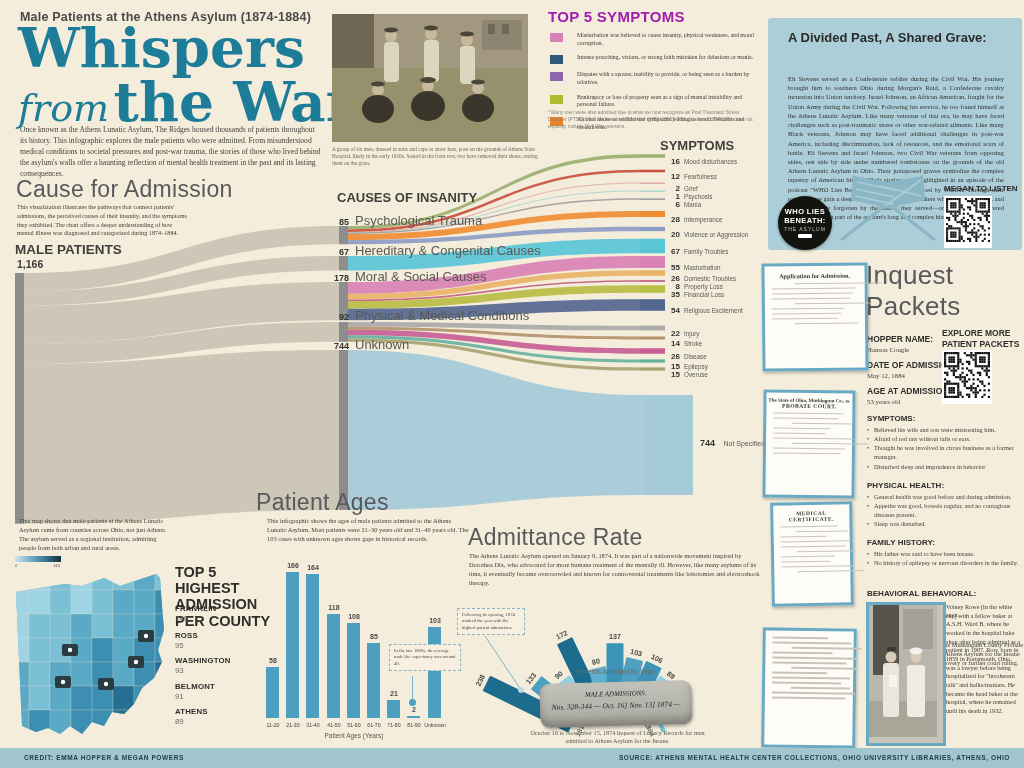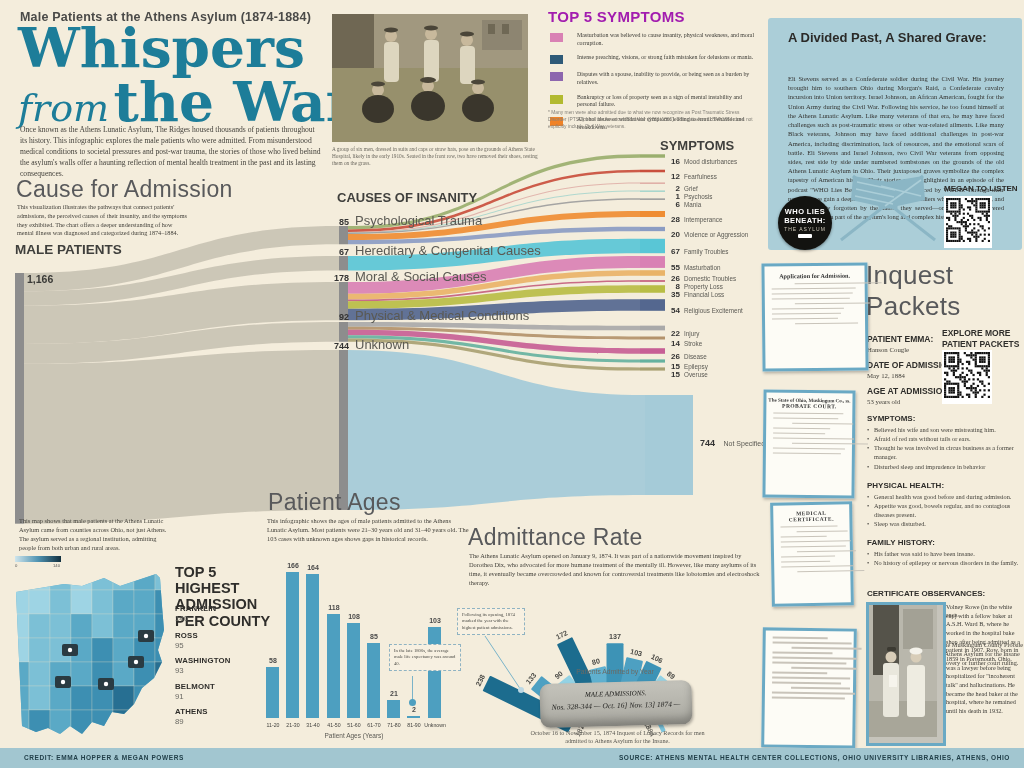--- a/index.html
+++ b/index.html
@@ -107,21 +107,21 @@
   <div class="abs bigtitle" style="left:18px;top:20px;font-size:55px;">Whispers</div>
   <div class="abs" style="left:18px;top:74px;">
     <span class="bigtitle" style="font-size:38px;font-style:italic;font-weight:400;">from</span>
     <span class="bigtitle" style="font-size:55px;">the Wards</span>
   </div>
   <div class="abs serif body-sm" style="left:20px;top:124px;width:302px;">Once known as the Athens Lunatic Asylum, The Ridges housed thousands of patients throughout its history. This infographic explores the male patients who were admitted. From misunderstood medical conditions to societal pressures and post-war trauma, the stories of those who lived behind the asylum's walls offer a haunting reflection of mental health treatment in the past and its lasting consequences.</div>
 
   <div class="abs sec" style="left:16px;top:176px;">Cause for Admission</div>
   <div class="abs serif tiny" style="left:17px;top:203px;width:172px;font-size:6.2px;">This visualization illustrates the pathways that connect patients' admissions, the perceived causes of their insanity, and the symptoms they exhibited. The chart offers a deeper understanding of how mental illness was diagnosed and categorized during 1874–1884.</div>
   <div class="abs" style="left:15px;top:242px;font-weight:700;font-size:13.5px;color:#3f3f3c;">MALE PATIENTS</div>
-  <div class="abs" style="left:27px;top:258px;font-weight:700;font-size:10.5px;color:#3a3a37;margin-top:15px;">1,166</div>
+  <div class="abs" style="left:17px;top:258px;font-weight:700;font-size:10.5px;color:#3a3a37;">1,166</div>
   <div class="abs" style="left:337px;top:190px;font-weight:700;font-size:13px;color:#3f3f3c;">CAUSES OF INSANITY</div>
   <div class="abs" style="left:660px;top:138px;font-weight:700;font-size:13px;color:#3f3f3c;">SYMPTOMS</div>
   <div id="cause-labels" class="abs" style="left:0;top:0;">
       <div class="cz-item" style="left: 332px; top: 211px;"><span class="cz-num">85</span><span class="cz-lab">Psychological Trauma</span></div>
       <div class="cz-item" style="left: 332px; top: 241px;"><span class="cz-num">67</span><span class="cz-lab">Hereditary &amp; Congenital Causes</span></div>
       <div class="cz-item" style="left: 332px; top: 267px;"><span class="cz-num">178</span><span class="cz-lab">Moral &amp; Social Causes</span></div>
       <div class="cz-item" style="left: 332px; top: 306px;"><span class="cz-num">92</span><span class="cz-lab">Physical &amp; Medical Conditions</span></div>
       <div class="cz-item" style="left: 332px; top: 335px;"><span class="cz-num">744</span><span class="cz-lab">Unknown</span></div>
     </div>
   <div id="symptom-list" class="abs" style="left:0;top:0;">
@@ -433,21 +433,21 @@
           <rect x="16.761904761904763" y="41.904761904761905" width="2.0952380952380953" height="2.0952380952380953" fill="#111"></rect>
           <rect x="23.047619047619047" y="41.904761904761905" width="2.0952380952380953" height="2.0952380952380953" fill="#111"></rect>
           <rect x="29.333333333333336" y="41.904761904761905" width="2.0952380952380953" height="2.0952380952380953" fill="#111"></rect>
           <rect x="35.61904761904762" y="41.904761904761905" width="2.0952380952380953" height="2.0952380952380953" fill="#111"></rect>
           <rect x="41.904761904761905" y="41.904761904761905" width="2.0952380952380953" height="2.0952380952380953" fill="#111"></rect>
         </svg></div>
   </div>
 
   <div class="abs sec" style="left:866px;top:260px;font-size:26px;">Inquest Packets</div>
   <div class="abs" style="left:867px;top:334px;">
-    <div class="field-l">PATIENT EMMA:</div>
+    <div class="field-l">HOPPER NAME:</div>
     <div class="field-v">Hanson Cougle</div>
   </div>
   <div class="abs" style="left:867px;top:360px;">
     <div class="field-l">DATE OF ADMISSION:</div>
     <div class="field-v">May 12, 1884</div>
   </div>
   <div class="abs" style="left:867px;top:386px;">
     <div class="field-l">AGE AT ADMISSION:</div>
     <div class="field-v">53 years old</div>
   </div>
@@ -654,21 +654,21 @@
       <div class="pk-li">Afraid of red rats without tails or ears.</div>
       <div class="pk-li">Thought he was involved in circus business as a former manager.</div>
       <div class="pk-li">Disturbed sleep and imprudence in behavior</div>
       <div class="pk-h">PHYSICAL HEALTH:</div>
       <div class="pk-li">General health was good before and during admission.</div>
       <div class="pk-li">Appetite was good, bowels regular, and no contagious diseases present.</div>
       <div class="pk-li">Sleep was disturbed.</div>
       <div class="pk-h">FAMILY HISTORY:</div>
       <div class="pk-li">His father was said to have been insane.</div>
       <div class="pk-li">No history of epilepsy or nervous disorders in the family.</div>
-      <div class="pk-h" style="margin-top: 22px;">CERTIFICATE OBSERVANCES:</div>
+      <div class="pk-h" style="margin-top: 22px;">BEHAVIORAL BEHAVIORAL:</div>
       <div class="pk-li">Not suicidal or homicidal.</div>
       <div class="pk-li">Was noisy but tidy in appearance.</div>
       <div class="pk-h">LEGAL RULING:</div>
       <div class="pk-li">Declared legally insane by the Muskingum County Probate Court and committed to the Athens Asylum for the Insane for care and control until recovery or further court ruling.</div>
     </div>
 
   <div class="doc" style="left:762px;top:263px;width:100px;height:102px;transform:rotate(-.6deg);">
     <div class="doc-title" style="font-size:6.2px;margin-top:6px;">Application for Admission.</div>
     <div class="doc-lines">
         <div class="docline" style="width: 87%; margin-left: 30%;"></div>
@@ -852,21 +852,21 @@
       <div class="abs" style="left: 0px; top: 682px;">
         <div class="county-name">BELMONT</div>
         <div class="county-val">91</div>
       </div>
       <div class="abs" style="left: 0px; top: 707px;">
         <div class="county-name">ATHENS</div>
         <div class="county-val">89</div>
       </div>
     </div>
 
-  <div class="abs sec" style="left:268px;top:489px;">Patient Ages</div>
+  <div class="abs sec" style="left:256px;top:489px;">Patient Ages</div>
   <div class="abs serif tiny" style="left:267px;top:516px;width:202px;">This infographic shows the ages of male patients admitted to the Athens Lunatic Asylum. Most patients were 21–30 years old and 31–40 years old. The 103 cases with unknown ages shows gaps in historical records.</div>
   <div id="ages-bars" class="abs" style="left:0;top:0;">
       <div class="agebar" style="left: 266px; top: 666.96px; width: 13px; height: 51.04px; background: rgb(77, 159, 192);"></div>
       <div class="age-val" style="left: 260px; top: 656.96px;">58</div>
       <div class="age-cat" style="left: 260px; top: 722px;">11-20</div>
       <div class="agebar" style="left: 286px; top: 571.92px; width: 13px; height: 146.08px; background: rgb(77, 159, 192);"></div>
       <div class="age-val" style="left: 280px; top: 561.92px;">166</div>
       <div class="age-cat" style="left: 280px; top: 722px;">21-30</div>
       <div class="agebar" style="left: 306px; top: 573.68px; width: 13px; height: 144.32px; background: rgb(77, 159, 192);"></div>
       <div class="age-val" style="left: 300px; top: 563.68px;">164</div>

